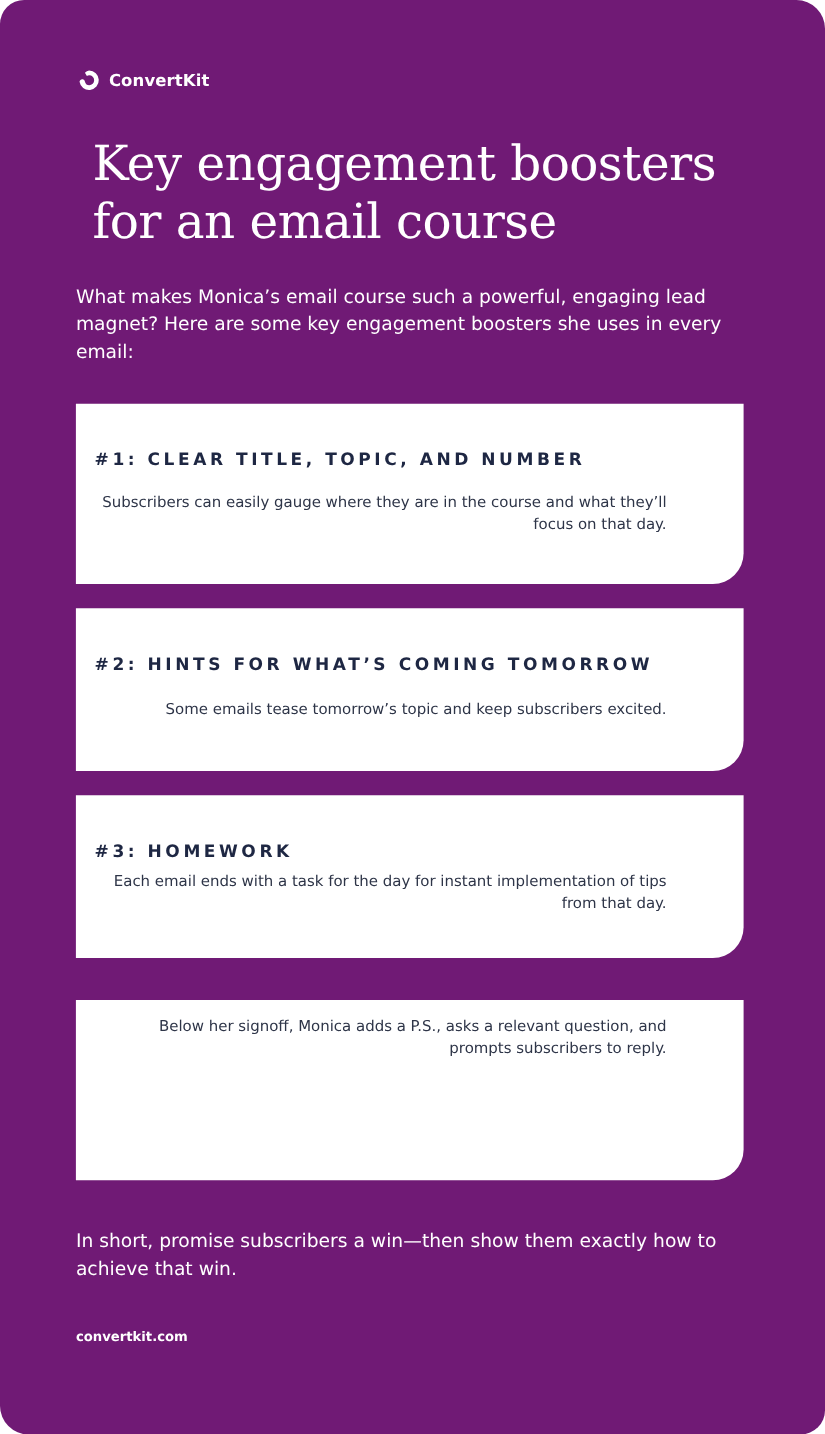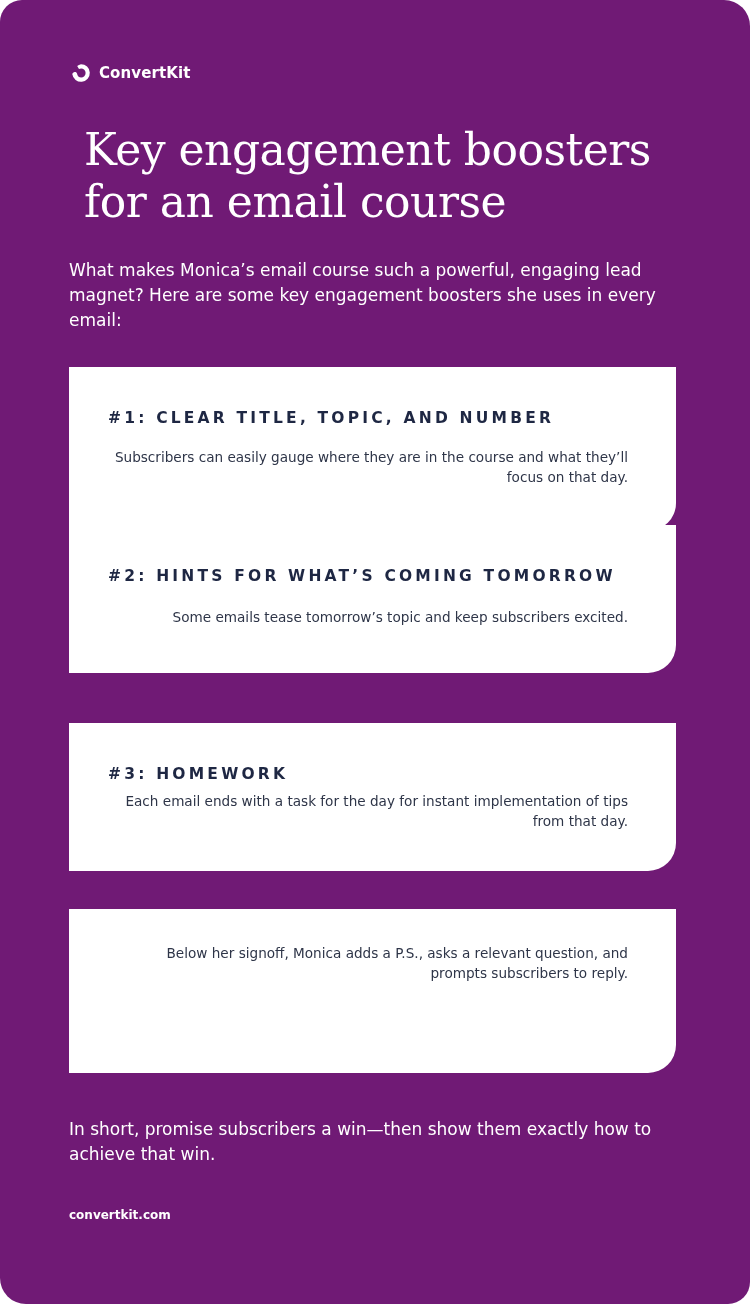--- a/index.html
+++ b/index.html
@@ -36,21 +36,21 @@
     position: absolute; left: 69px; top: 258px; width: 600px;
     margin: 0;
     font-family: "DejaVu Sans", sans-serif;
     font-size: 17px; line-height: 25px; color: #ffffff;
   }
   .card {
     position: absolute; left: 69px; width: 607px;
     background: #ffffff;
     border-radius: 0 0 28px 0;
     box-sizing: border-box;
-    padding: 0 39px;
+    padding: 0 17px;
   }
   .card-heading {
     margin: 0;
     font-family: "DejaVu Sans", sans-serif;
     font-weight: 700;
     font-size: 15.5px;
     letter-spacing: 3.2px;
     color: #1E2743;
     white-space: nowrap;
   }
@@ -92,31 +92,31 @@
     <span>for an email course</span>
   </h1>
 
   <p class="intro">What makes Monica’s email course such a powerful, engaging lead magnet? Here are some key engagement boosters she uses in every email:</p>
 
   <div class="card" style="top:367px;height:164px;">
     <h2 class="card-heading" style="margin-top:42px;">#1: CLEAR TITLE, TOPIC, AND NUMBER</h2>
     <p class="card-body" style="margin-top:20px;">Subscribers can easily gauge where they are in the course and what they’ll focus on that day.</p>
   </div>
 
-  <div class="card" style="top:525px;height:148px;">
+  <div class="card" style="top:553px;height:148px;">
     <h2 class="card-heading" style="margin-top:42px;">#2: HINTS FOR WHAT’S COMING TOMORROW</h2>
     <p class="card-body" style="margin-top:22px;">Some emails tease tomorrow’s topic and keep subscribers excited.</p>
   </div>
 
   <div class="card" style="top:723px;height:148px;">
     <h2 class="card-heading" style="margin-top:42px;">#3: HOMEWORK</h2>
     <p class="card-body" style="margin-top:8px;">Each email ends with a task for the day for instant implementation of tips from that day.</p>
   </div>
 
   <div class="card" style="top:909px;height:164px;">
-    <p class="card-body" style="margin-top:34px;">Below her signoff, Monica adds a P.S., asks a relevant question, and prompts subscribers to reply.</p>
+    <p class="card-body" style="margin-top:14px;">Below her signoff, Monica adds a P.S., asks a relevant question, and prompts subscribers to reply.</p>
   </div>
 
   <p class="summary">In short, promise subscribers a win—then show them exactly how to achieve that win.</p>
 
   <p class="footer-url">convertkit.com</p>
 
 </div>
 
 </body></html>

